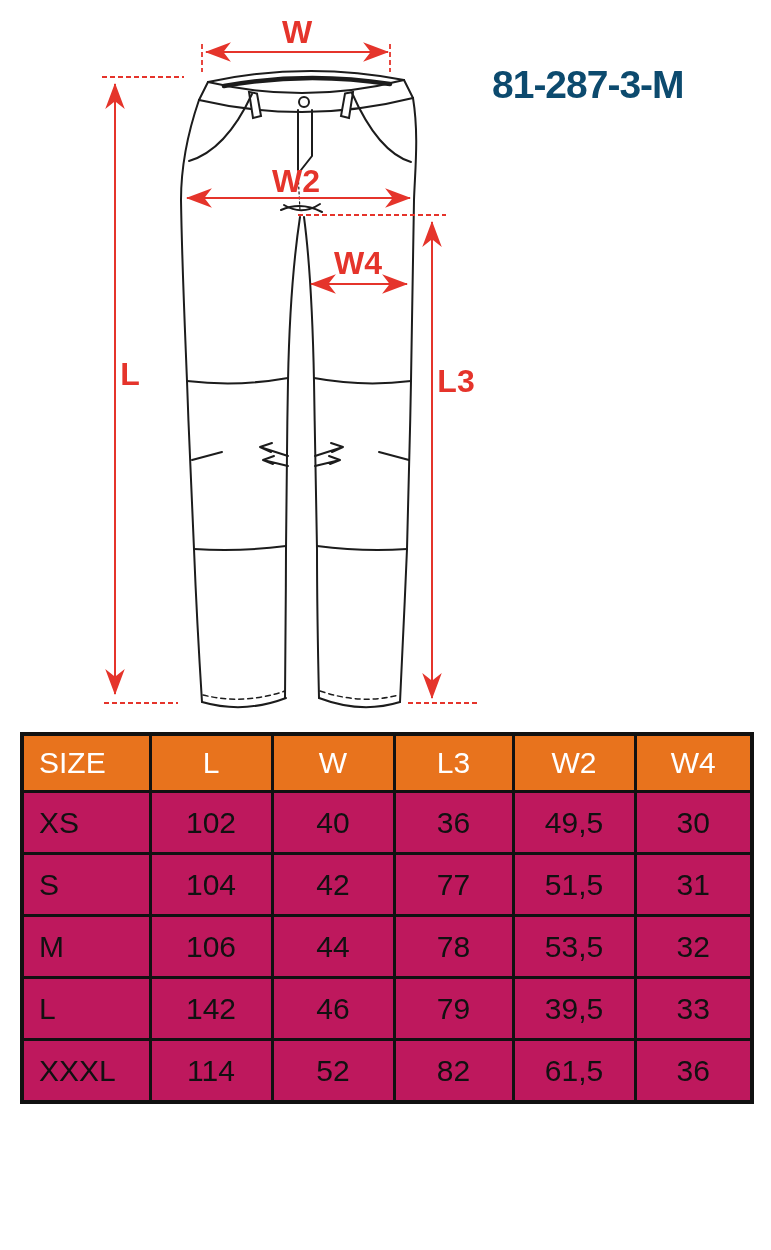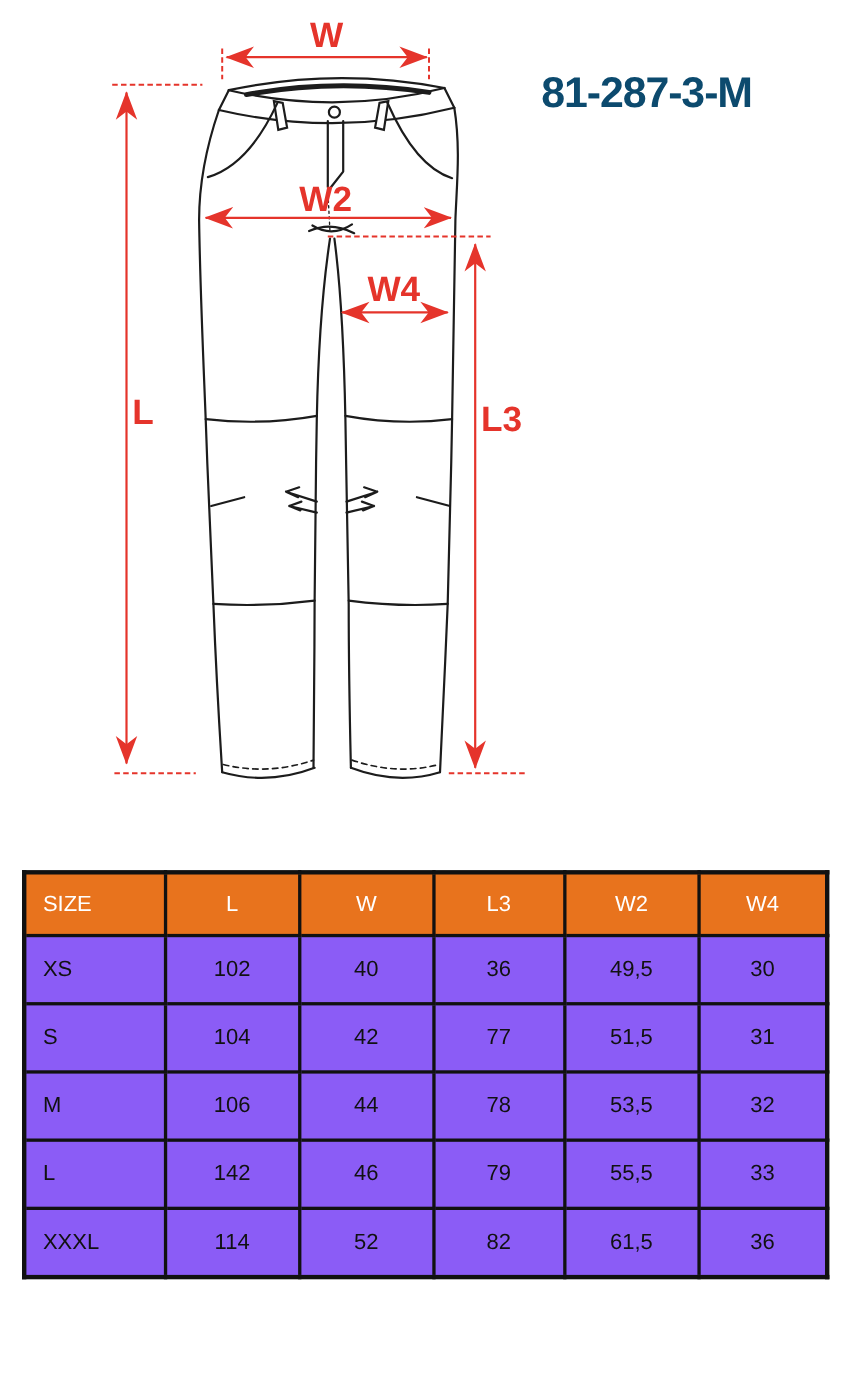--- a/index.html
+++ b/index.html
@@ -26,43 +26,43 @@
   .r{stroke:var(--accent);stroke-width:2;fill:none;}
   .rd{stroke:var(--accent);stroke-width:1.8;fill:none;stroke-dasharray:5 3;}
   .rhead{fill:var(--accent);stroke:none;}
   .rlabel{fill:var(--accent);font-family:"Liberation Sans",sans-serif;font-weight:bold;font-size:32px;text-anchor:middle;}
   .product-code{
     position:absolute;left:492px;top:63px;
     font-size:39px;font-weight:bold;color:#0c4a6e;
     letter-spacing:-1px;white-space:nowrap;
   }
   table.size-table{
-    position:absolute;left:20px;top:791px;
+    position:absolute;left:20px;top:732px;
     width:730px;
     border-collapse:collapse;
     table-layout:fixed;
-    font-size:20px;color:#111;
+    font-size:30px;color:#111;
   }
   table.size-table,
   table.size-table th,
   table.size-table td{
     border:3px solid #111;
   }
   table.size-table{border-width:4px;}
   table.size-table th{
     background:var(--header-bg);
     color:#fff;
     height:52px;
     font-weight:normal;
     text-align:center;
   }
   table.size-table td{
     height:57px;
     text-align:center;
-    background:#8b5cf6;
+    background:#be185d;
   }
   table.size-table th.first,
   table.size-table td.first{
     text-align:left;padding-left:15px;
   }
 </style>
 </head>
 <body>
 
 <div class="canvas">
@@ -202,21 +202,21 @@
         <td>44</td>
         <td>78</td>
         <td>53,5</td>
         <td>32</td>
       </tr>
       <tr>
         <td class="first">L</td>
         <td>142</td>
         <td>46</td>
         <td>79</td>
-        <td>55,5</td>
+        <td>39,5</td>
         <td>33</td>
       </tr>
       <tr>
         <td class="first">XXXL</td>
         <td>114</td>
         <td>52</td>
         <td>82</td>
         <td>61,5</td>
         <td>36</td>
       </tr>

